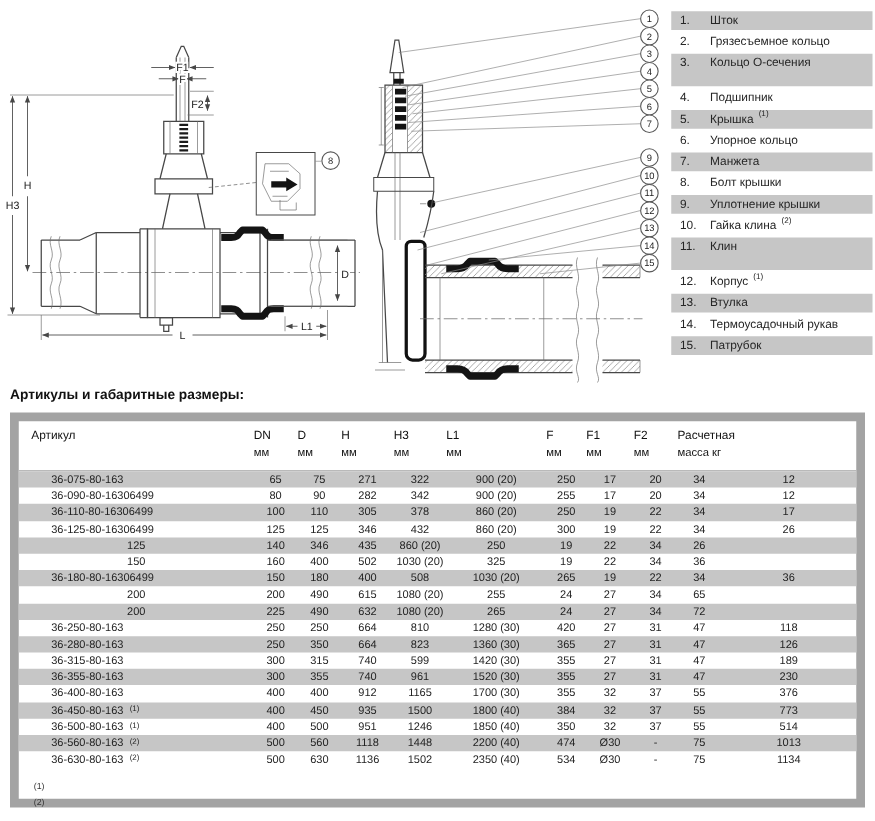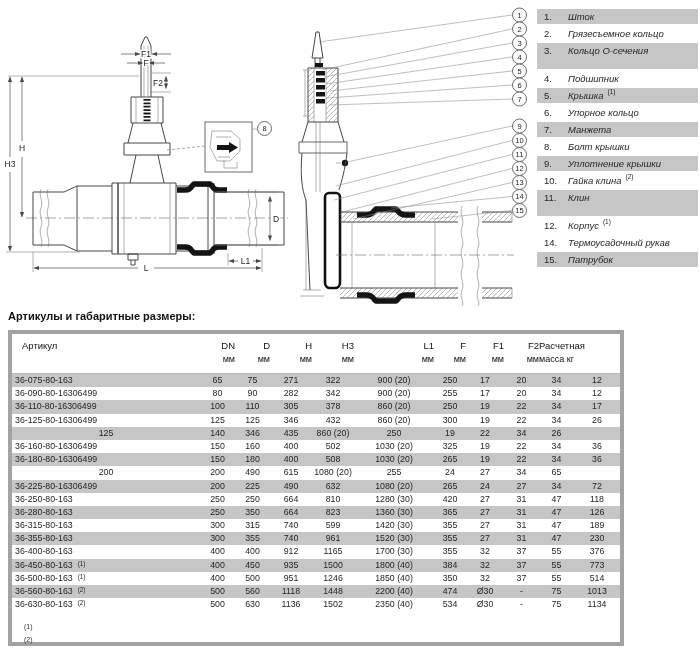--- a/index.html
+++ b/index.html
@@ -23,38 +23,38 @@
            paint-order:stroke;stroke:#fff;stroke-width:3px;}
   .dimtext.left{text-anchor:start;}
 
   
   .parts-list{position:absolute;left:537px;top:9px;width:161px;}
   .pl-item{display:flex;align-items:flex-start;height:15px;margin-bottom:2px;
            padding:2px 3px 0 7px;box-sizing:border-box;font-size:9.5px;color:#262626;}
   .pl-item.shaded{background:#c6c6c6;}
   .pl-item.tall{height:26px;}
   .pl-num{width:24px;flex:none;}
-  .pl-label{white-space:nowrap;font-style:italic;}
+  .pl-label{white-space:nowrap;}
   .pl-note{font-size:6.5px;position:relative;top:-2px;margin-left:4px;}
 
   
   .table-heading{position:absolute;left:8px;top:310px;font-size:11px;font-weight:bold;color:#111;}
-  .table-frame{position:absolute;left:8px;top:330px;width:616px;height:316px;
-               border:4px solid #a3a3a3;box-sizing:border-box;background:#fff;}
+  .table-frame{position:absolute;left:8px;top:330px;width:684px;height:316px;
+               border:7px solid #a3a3a3;box-sizing:border-box;background:#fff;}
   .grid-row{display:grid;grid-template-columns:188px 35px 35px 42px 42px 80px 32px 38px 35px 35px 1fr;}
   .table-header{padding-top:5px;height:34px;border-bottom:1px solid #b9b9b9;}
-  .th{text-align:right;}
+  .th{text-align:left;}
   .th-label{font-size:9.5px;line-height:14px;color:#111;}
   .th-unit{font-size:9px;line-height:13px;color:#111;}
   .th.c0{text-align:left;padding-left:10px;}
   .tr{height:13.2px;line-height:13.2px;font-size:8.8px;}
   .tr.shaded{background:#c6c6c6;}
   .cell{overflow:hidden;white-space:nowrap;}
   .cell.num{text-align:center;}
-  .cell.article{padding-left:3px;}
+  .cell.article{padding-left:26px;}
   .fn{font-size:6.3px;position:relative;top:-2px;margin-left:5px;}
   .table-footnotes{margin-top:9px;padding-left:12px;}
   .footnote{font-size:7px;line-height:13px;color:#333;}
 </style>
 </head>
 <body>
 
 <div class="page">
 
   <svg class="drawing" width="535" height="312" viewBox="0 0 535 312">
@@ -274,20 +274,24 @@
       </div>
       <div class="pl-item shaded tall">
         <span class="pl-num">11.</span>
         <span class="pl-label">Клин</span>
       </div>
       <div class="pl-item">
         <span class="pl-num">12.</span>
         <span class="pl-label">Корпус</span>
         <span class="pl-note">(1)</span>
       </div>
+      <div class="pl-item shaded">
+        <span class="pl-num">13.</span>
+        <span class="pl-label">Втулка</span>
+      </div>
       <div class="pl-item">
         <span class="pl-num">14.</span>
         <span class="pl-label">Термоусадочный рукав</span>
       </div>
       <div class="pl-item shaded">
         <span class="pl-num">15.</span>
         <span class="pl-label">Патрубок</span>
       </div>
     </div>
 
@@ -394,21 +398,20 @@
           <div class="cell num c3">346</div>
           <div class="cell num c4">435</div>
           <div class="cell num c5">860 (20)</div>
           <div class="cell num c6">250</div>
           <div class="cell num c7">19</div>
           <div class="cell num c8">22</div>
           <div class="cell num c9">34</div>
           <div class="cell num c10">26</div>
         </div>
         <div class="grid-row tr">
-          <div class="cell article c0"><span>36-160-80-16306499</span></div>
           <div class="cell num c1">150</div>
           <div class="cell num c2">160</div>
           <div class="cell num c3">400</div>
           <div class="cell num c4">502</div>
           <div class="cell num c5">1030 (20)</div>
           <div class="cell num c6">325</div>
           <div class="cell num c7">19</div>
           <div class="cell num c8">22</div>
           <div class="cell num c9">34</div>
           <div class="cell num c10">36</div>
@@ -432,21 +435,20 @@
           <div class="cell num c3">490</div>
           <div class="cell num c4">615</div>
           <div class="cell num c5">1080 (20)</div>
           <div class="cell num c6">255</div>
           <div class="cell num c7">24</div>
           <div class="cell num c8">27</div>
           <div class="cell num c9">34</div>
           <div class="cell num c10">65</div>
         </div>
         <div class="grid-row tr shaded">
-          <div class="cell article c0"><span>36-225-80-16306499</span></div>
           <div class="cell num c1">200</div>
           <div class="cell num c2">225</div>
           <div class="cell num c3">490</div>
           <div class="cell num c4">632</div>
           <div class="cell num c5">1080 (20)</div>
           <div class="cell num c6">265</div>
           <div class="cell num c7">24</div>
           <div class="cell num c8">27</div>
           <div class="cell num c9">34</div>
           <div class="cell num c10">72</div>

